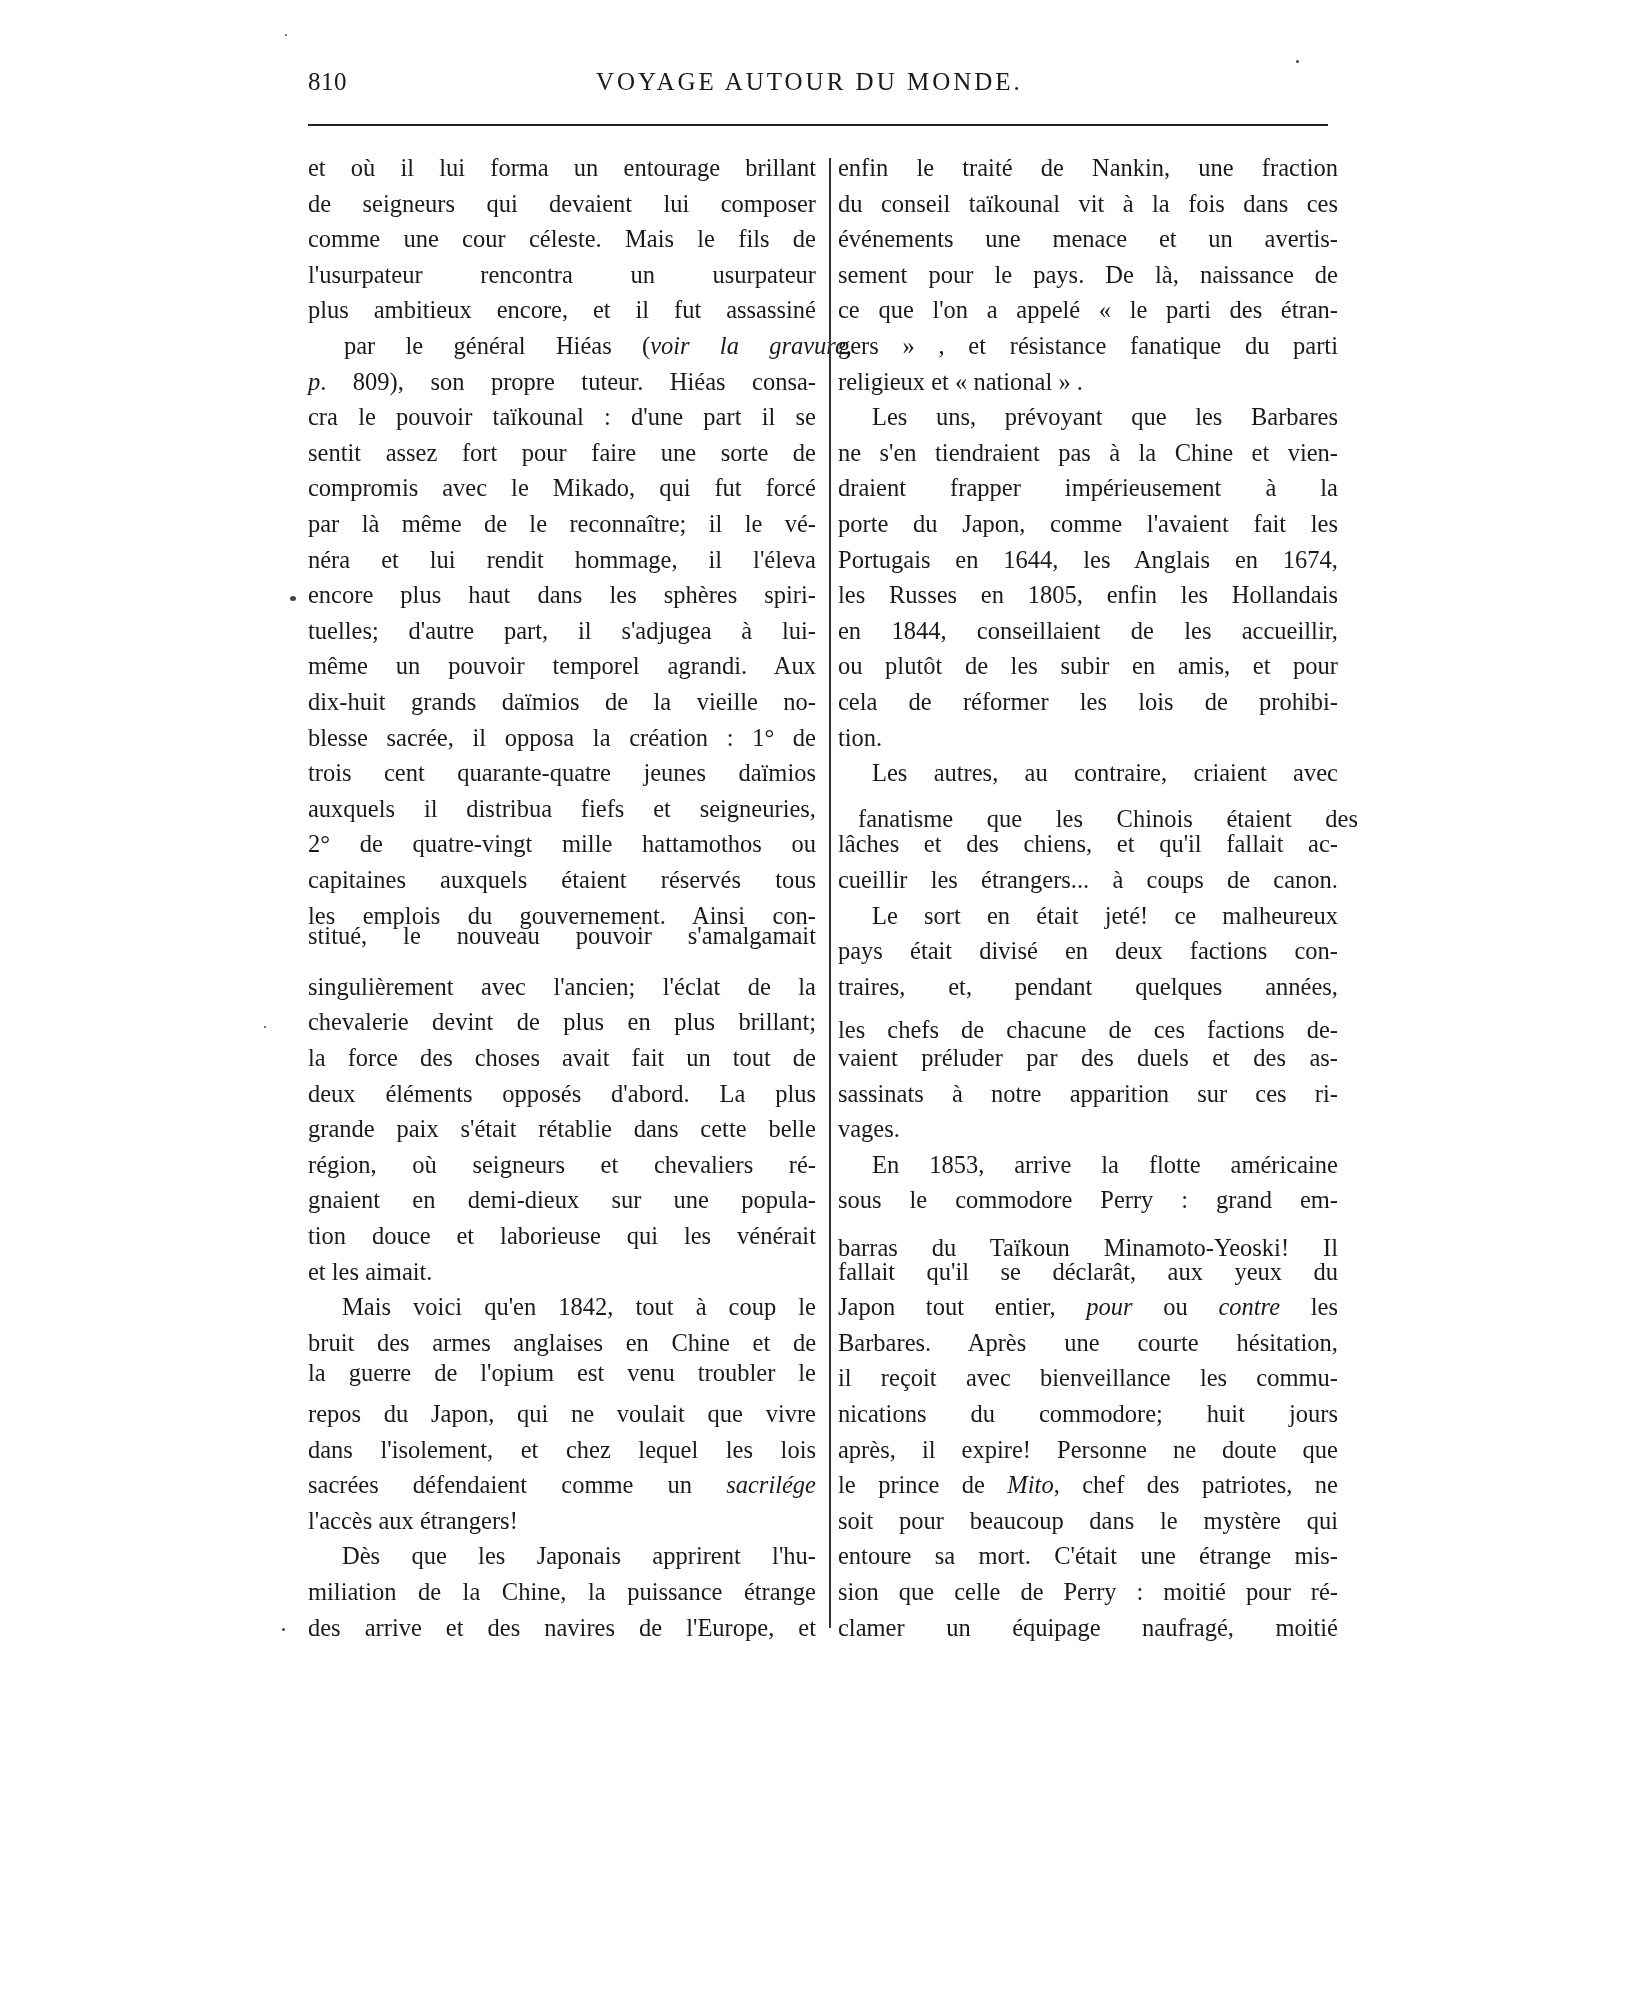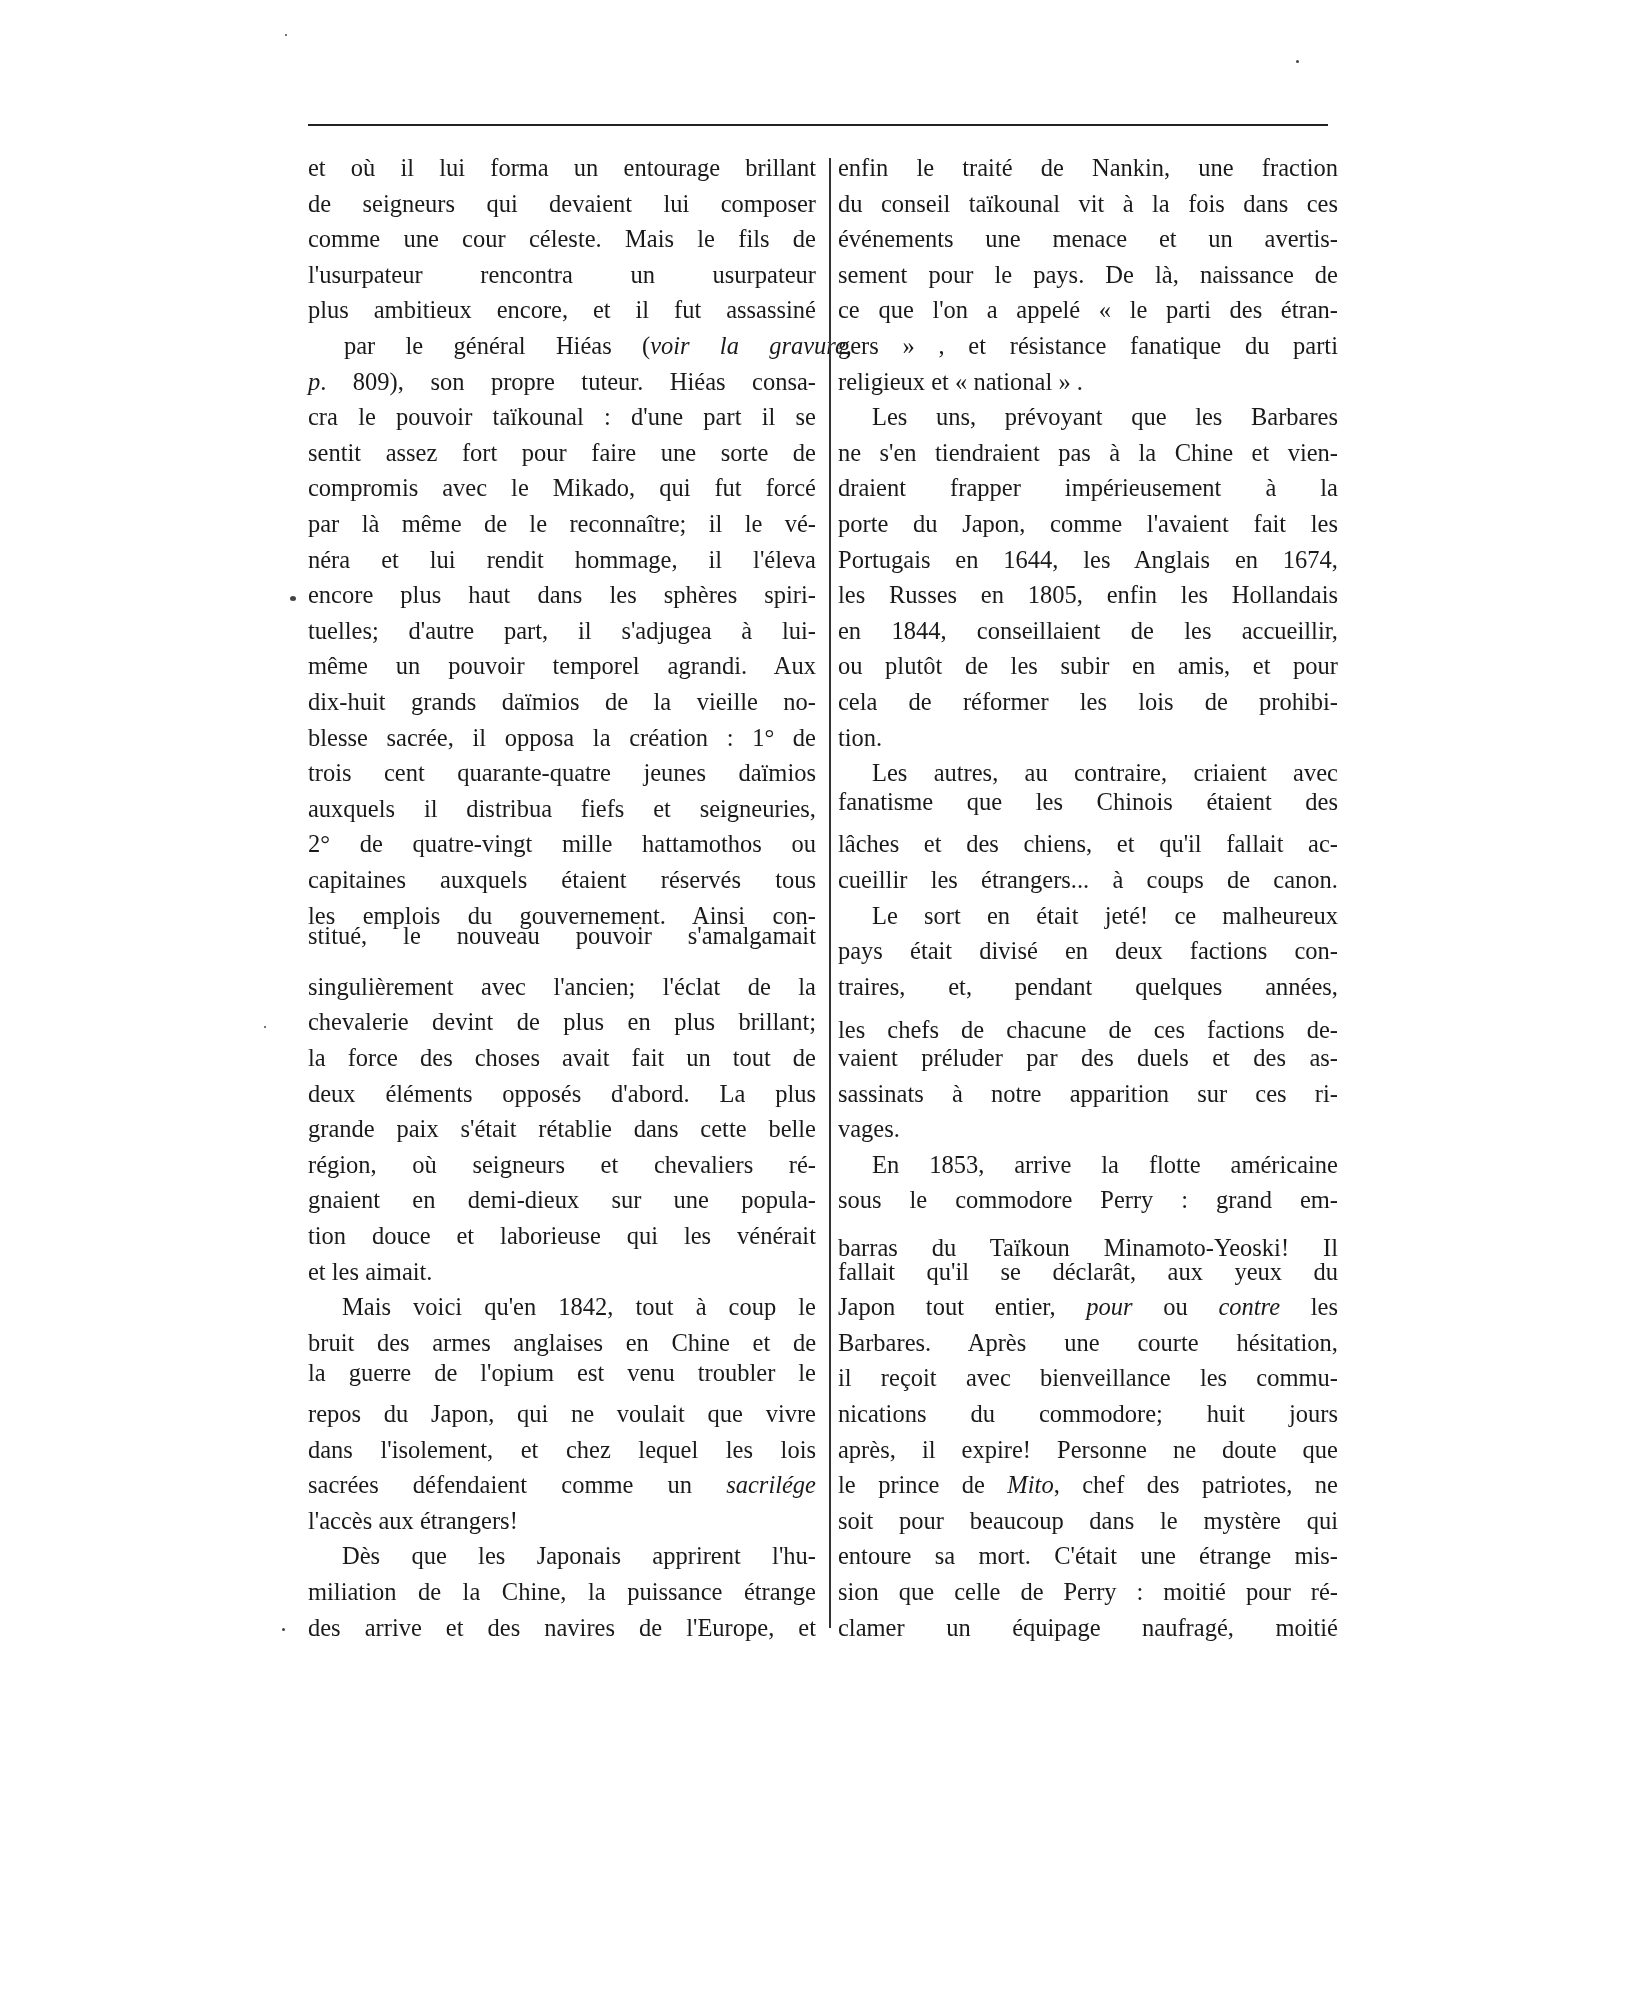--- a/index.html
+++ b/index.html
@@ -18,20 +18,24 @@
           white-space:nowrap; text-align:justify; text-align-last:justify; }
   .line.last { text-align-last:left; }
   .line.indent { padding-left:34px; box-sizing:border-box; }
   .it { font-style:italic; }
   .speck { position:absolute; background:#444; border-radius:50%; }
 </style>
 </head>
 <body>
 
 <div class="page">
+  <div class="header">
+    <span class="page-number">810</span>
+    <span class="running-title">VOYAGE AUTOUR DU MONDE.</span>
+  </div>
   <div class="header-rule"></div>
 
   <div class="column col-left" id="col-left">
       <div class="line" style="top: 0px;"><span>et où il lui forma un entourage brillant</span></div>
       <div class="line" style="top: 35.6px;"><span>de seigneurs qui devaient lui composer</span></div>
       <div class="line" style="top: 71.2px;"><span>comme une cour céleste. Mais le fils de</span></div>
       <div class="line" style="top: 106.8px;"><span>l'usurpateur rencontra un usurpateur</span></div>
       <div class="line" style="top: 142.4px;"><span>plus ambitieux encore, et il fut assassiné</span></div>
       <div class="line" style="top: 178px; margin-left: 36px;"><span>par le général Hiéas (</span><span class="it">voir la gravure,</span></div>
       <div class="line" style="top: 213.6px;"><span class="it">p</span><span>. 809), son propre tuteur. Hiéas consa-</span></div>
@@ -84,21 +88,21 @@
       <div class="line" style="top: 284.8px;"><span>ne s'en tiendraient pas à la Chine et vien-</span></div>
       <div class="line" style="top: 320.4px;"><span>draient frapper impérieusement à la</span></div>
       <div class="line" style="top: 356px;"><span>porte du Japon, comme l'avaient fait les</span></div>
       <div class="line" style="top: 391.6px;"><span>Portugais en 1644, les Anglais en 1674,</span></div>
       <div class="line" style="top: 427.2px;"><span>les Russes en 1805, enfin les Hollandais</span></div>
       <div class="line" style="top: 462.8px;"><span>en 1844, conseillaient de les accueillir,</span></div>
       <div class="line" style="top: 498.4px;"><span>ou plutôt de les subir en amis, et pour</span></div>
       <div class="line" style="top: 534px;"><span>cela de réformer les lois de prohibi-</span></div>
       <div class="line last" style="top: 569.6px;"><span>tion.</span></div>
       <div class="line indent" style="top: 605.2px;"><span>Les autres, au contraire, criaient avec</span></div>
-      <div class="line" style="top: 634px;"><span>fanatisme que les Chinois étaient des</span></div>
+      <div class="line" style="top: 651px; margin-left: 20px;"><span>fanatisme que les Chinois étaient des</span></div>
       <div class="line" style="top: 676.4px;"><span>lâches et des chiens, et qu'il fallait ac-</span></div>
       <div class="line" style="top: 712px;"><span>cueillir les étrangers... à coups de canon.</span></div>
       <div class="line indent" style="top: 747.6px;"><span>Le sort en était jeté! ce malheureux</span></div>
       <div class="line" style="top: 783.2px;"><span>pays était divisé en deux factions con-</span></div>
       <div class="line" style="top: 818.8px;"><span>traires, et, pendant quelques années,</span></div>
       <div class="line" style="top: 854.4px; margin-top: 8px;"><span>les chefs de chacune de ces factions de-</span></div>
       <div class="line" style="top: 890px;"><span>vaient préluder par des duels et des as-</span></div>
       <div class="line" style="top: 925.6px;"><span>sassinats à notre apparition sur ces ri-</span></div>
       <div class="line last" style="top: 961.2px;"><span>vages.</span></div>
       <div class="line indent" style="top: 996.8px;"><span>En 1853, arrive la flotte américaine</span></div>

